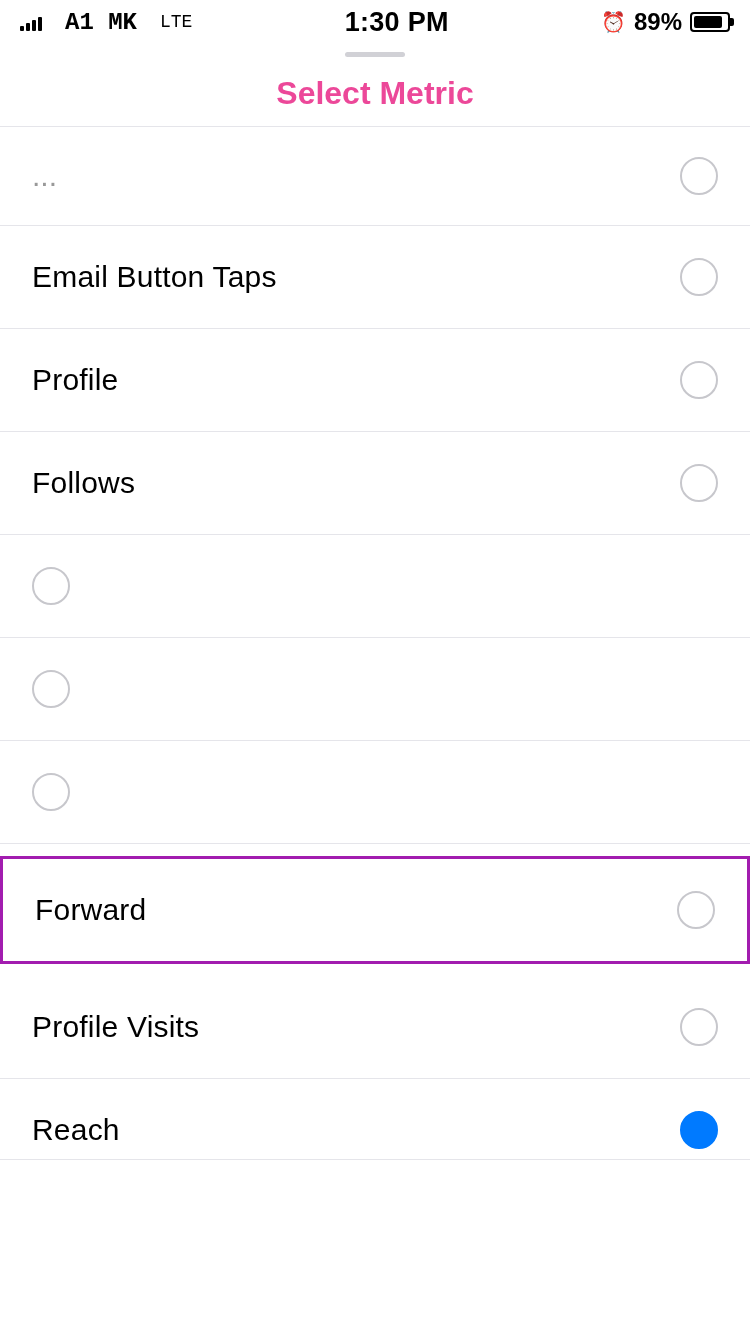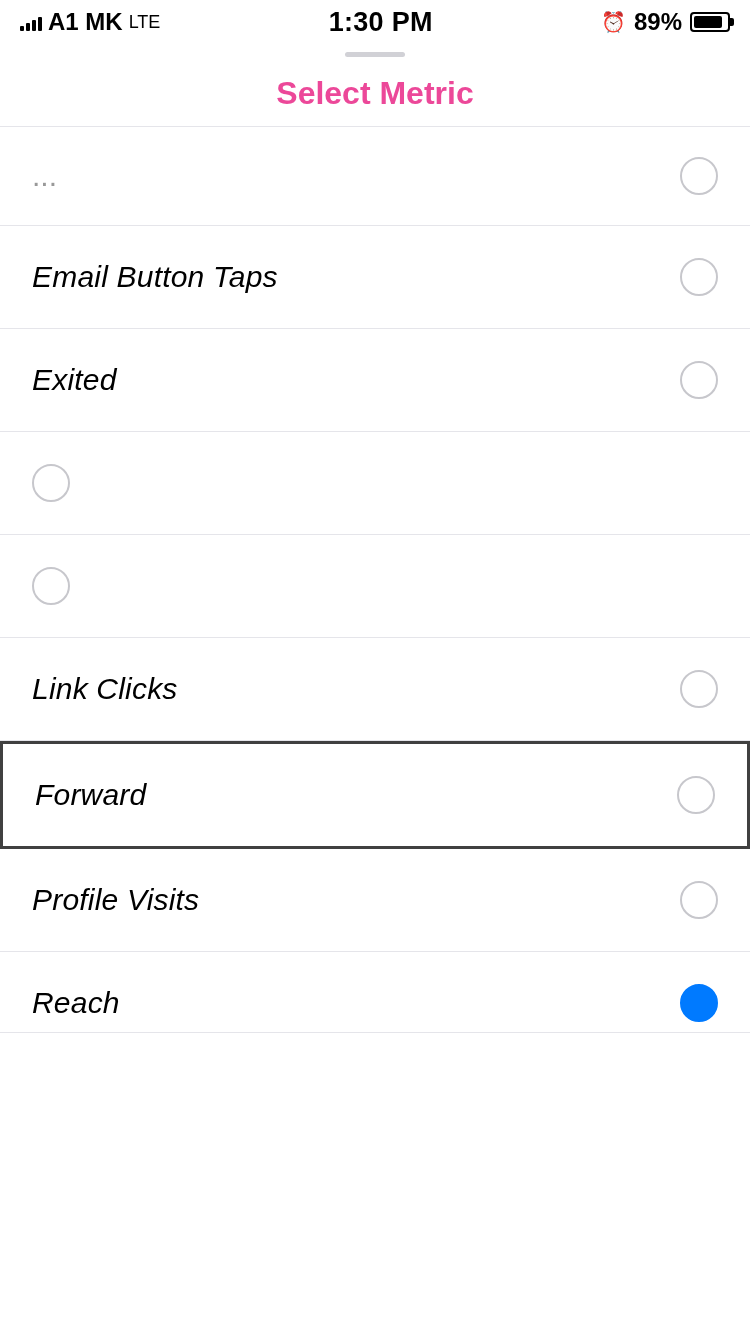--- a/index.html
+++ b/index.html
@@ -24,24 +24,25 @@
       background: #ffffff;
       display: flex;
       align-items: center;
       justify-content: space-between;
       padding: 0 20px;
     }
 
     .status-left {
       display: flex;
       align-items: center;
-      gap: 6px;
+      gap: 23px;
       font-size: 24px;
       font-weight: 600;
       color: #000;
+      font-family: Liberation Mono, monospace;
     }
 
     .signal-bars {
       display: flex;
       align-items: flex-end;
       gap: 2px;
       height: 18px;
     }
 
     .signal-bars span {
@@ -140,34 +141,33 @@
     .metric-item {
       display: flex;
       align-items: center;
       justify-content: space-between;
       padding: 32px 32px;
       border-bottom: 1px solid #e5e5ea;
       cursor: pointer;
     }
 
     .metric-item.highlighted {
-      border: 3px solid #404040;
-      margin: 0 0;
+      border: 3px solid #a21caf;
+      margin: 12px 0;
     }
 
     .metric-item.highlighted .metric-label {
       
     }
 
     .metric-label {
       font-size: 30px;
       font-weight: 400;
       color: #000;
       letter-spacing: 0.2px;
-      font-style: italic;
     }
 
     
     .radio-circle {
       width: 38px;
       height: 38px;
       border-radius: 50%;
       border: 2px solid #c7c7cc;
       background: #fff;
       flex-shrink: 0;
@@ -221,31 +221,34 @@
   <span class="partial-label" style="color:#999;">...</span>
   <div class="radio-circle"></div>
 </div>
 
 <div class="metric-list">
 <div class="metric-item">
       <span class="metric-label">Email Button Taps</span>
       <div class="radio-circle"></div>
     </div>
     <div class="metric-item">
-      <span class="metric-label">Exited</span>
-      <div class="radio-circle"></div>
-    </div>
-    <div class="metric-item">
-      <div class="radio-circle"></div>
-    </div>
-    <div class="metric-item">
-      <div class="radio-circle"></div>
-    </div>
-    <div class="metric-item">
-      <span class="metric-label">Link Clicks</span>
+      <span class="metric-label">Profile</span>
+      <div class="radio-circle"></div>
+    </div>
+    <div class="metric-item">
+      <span class="metric-label">Follows</span>
+      <div class="radio-circle"></div>
+    </div>
+    <div class="metric-item">
+      <div class="radio-circle"></div>
+    </div>
+    <div class="metric-item">
+      <div class="radio-circle"></div>
+    </div>
+    <div class="metric-item">
       <div class="radio-circle"></div>
     </div>
     <div class="metric-item highlighted">
       <span class="metric-label">Forward</span>
       <div class="radio-circle"></div>
     </div>
     <div class="metric-item">
       <span class="metric-label">Profile Visits</span>
       <div class="radio-circle"></div>
     </div>

